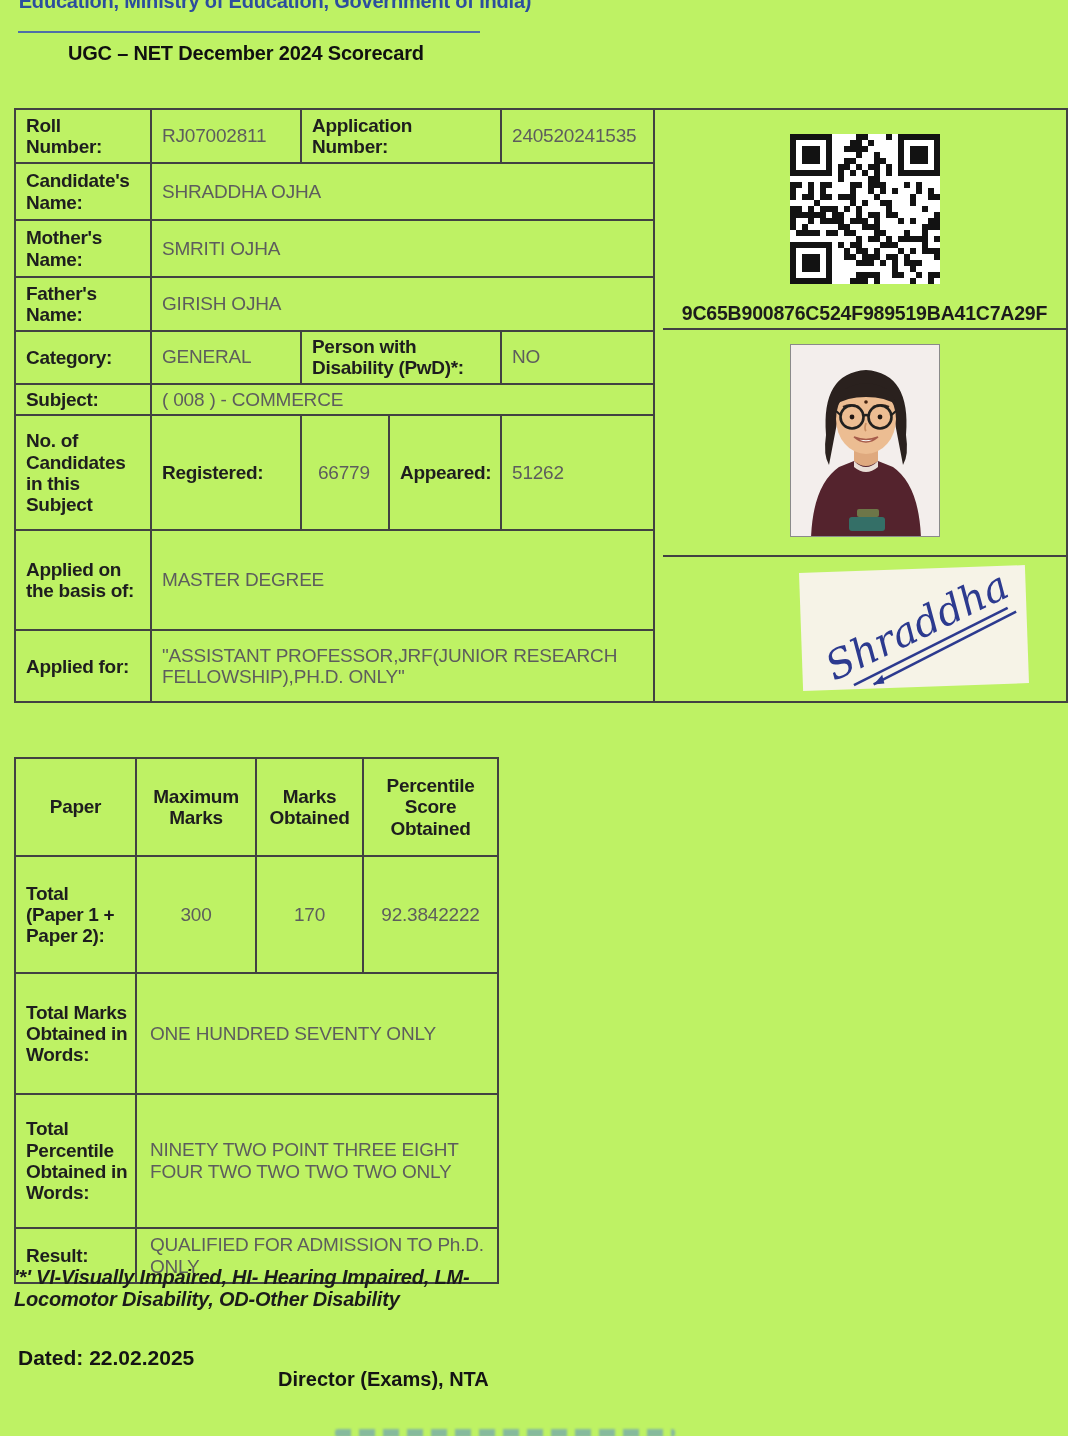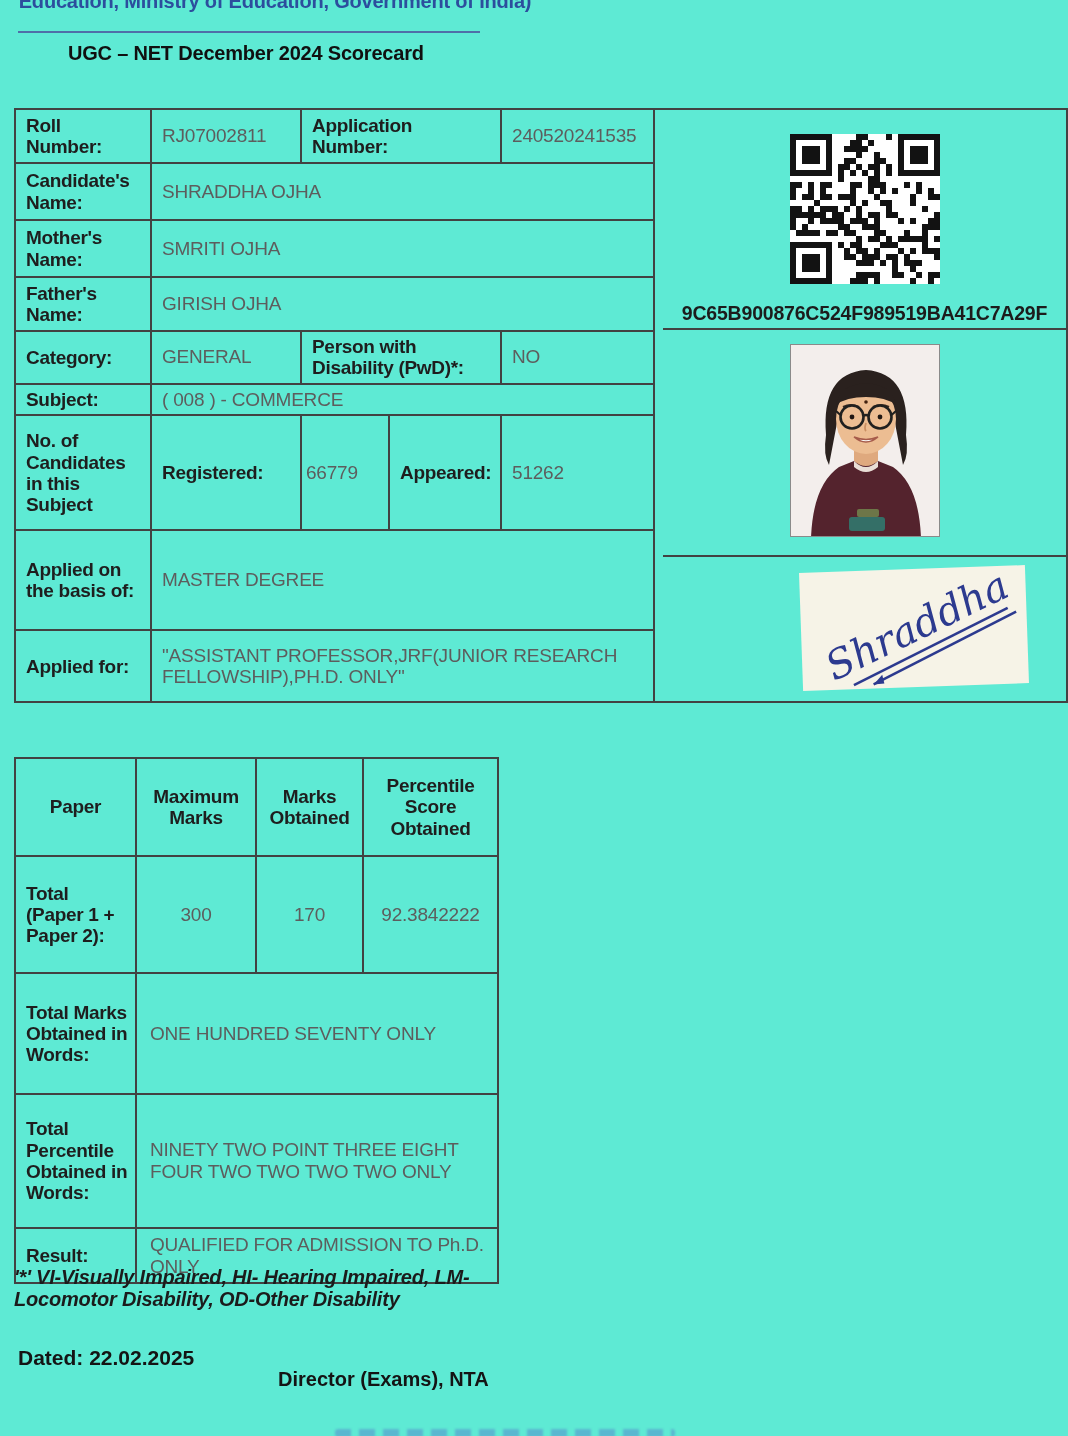--- a/index.html
+++ b/index.html
@@ -1,20 +1,20 @@
 <!DOCTYPE html>
 <html><head>
 <meta charset="utf-8">
 <style>
   * { box-sizing: border-box; margin: 0; padding: 0; }
   html,body { background:#e9eaec; }
   .page {
     position: relative;
     width: 1068px; height: 1436px;
-    background: #5eead4;
+    background: #bef264;
     overflow: hidden;
     font-family: "Liberation Sans", "DejaVu Sans", sans-serif;
     color: #212121;
   }
   
   .org-line {
     position: absolute; left: 0; top: -10px; width: 550px;
     text-align: center; font-weight: bold; font-size: 20px;
     color: #2c4e9d; letter-spacing: -0.2px; white-space: nowrap;
   }
@@ -113,21 +113,21 @@
         <td class="lbl" colspan="2">Person with Disability (PwD)*:</td>
         <td class="val">NO</td>
       </tr>
       <tr style="height:30px">
         <td class="lbl">Subject:</td>
         <td class="val" colspan="4">( 008 ) - COMMERCE</td>
       </tr>
       <tr style="height:115px">
         <td class="lbl top">No. of Candidates in this Subject</td>
         <td class="lbl">Registered:</td>
-        <td class="val" style="padding-left:4px">66779</td>
+        <td class="val" style="padding-left:16px">66779</td>
         <td class="lbl">Appeared:</td>
         <td class="val">51262</td>
       </tr>
       <tr style="height:100px">
         <td class="lbl top">Applied on the basis of:</td>
         <td class="val" colspan="4">MASTER DEGREE</td>
       </tr>
       <tr style="height:72px">
         <td class="lbl top">Applied for:</td>
         <td class="val" colspan="4">"ASSISTANT PROFESSOR,JRF(JUNIOR RESEARCH FELLOWSHIP),PH.D. ONLY"</td>

